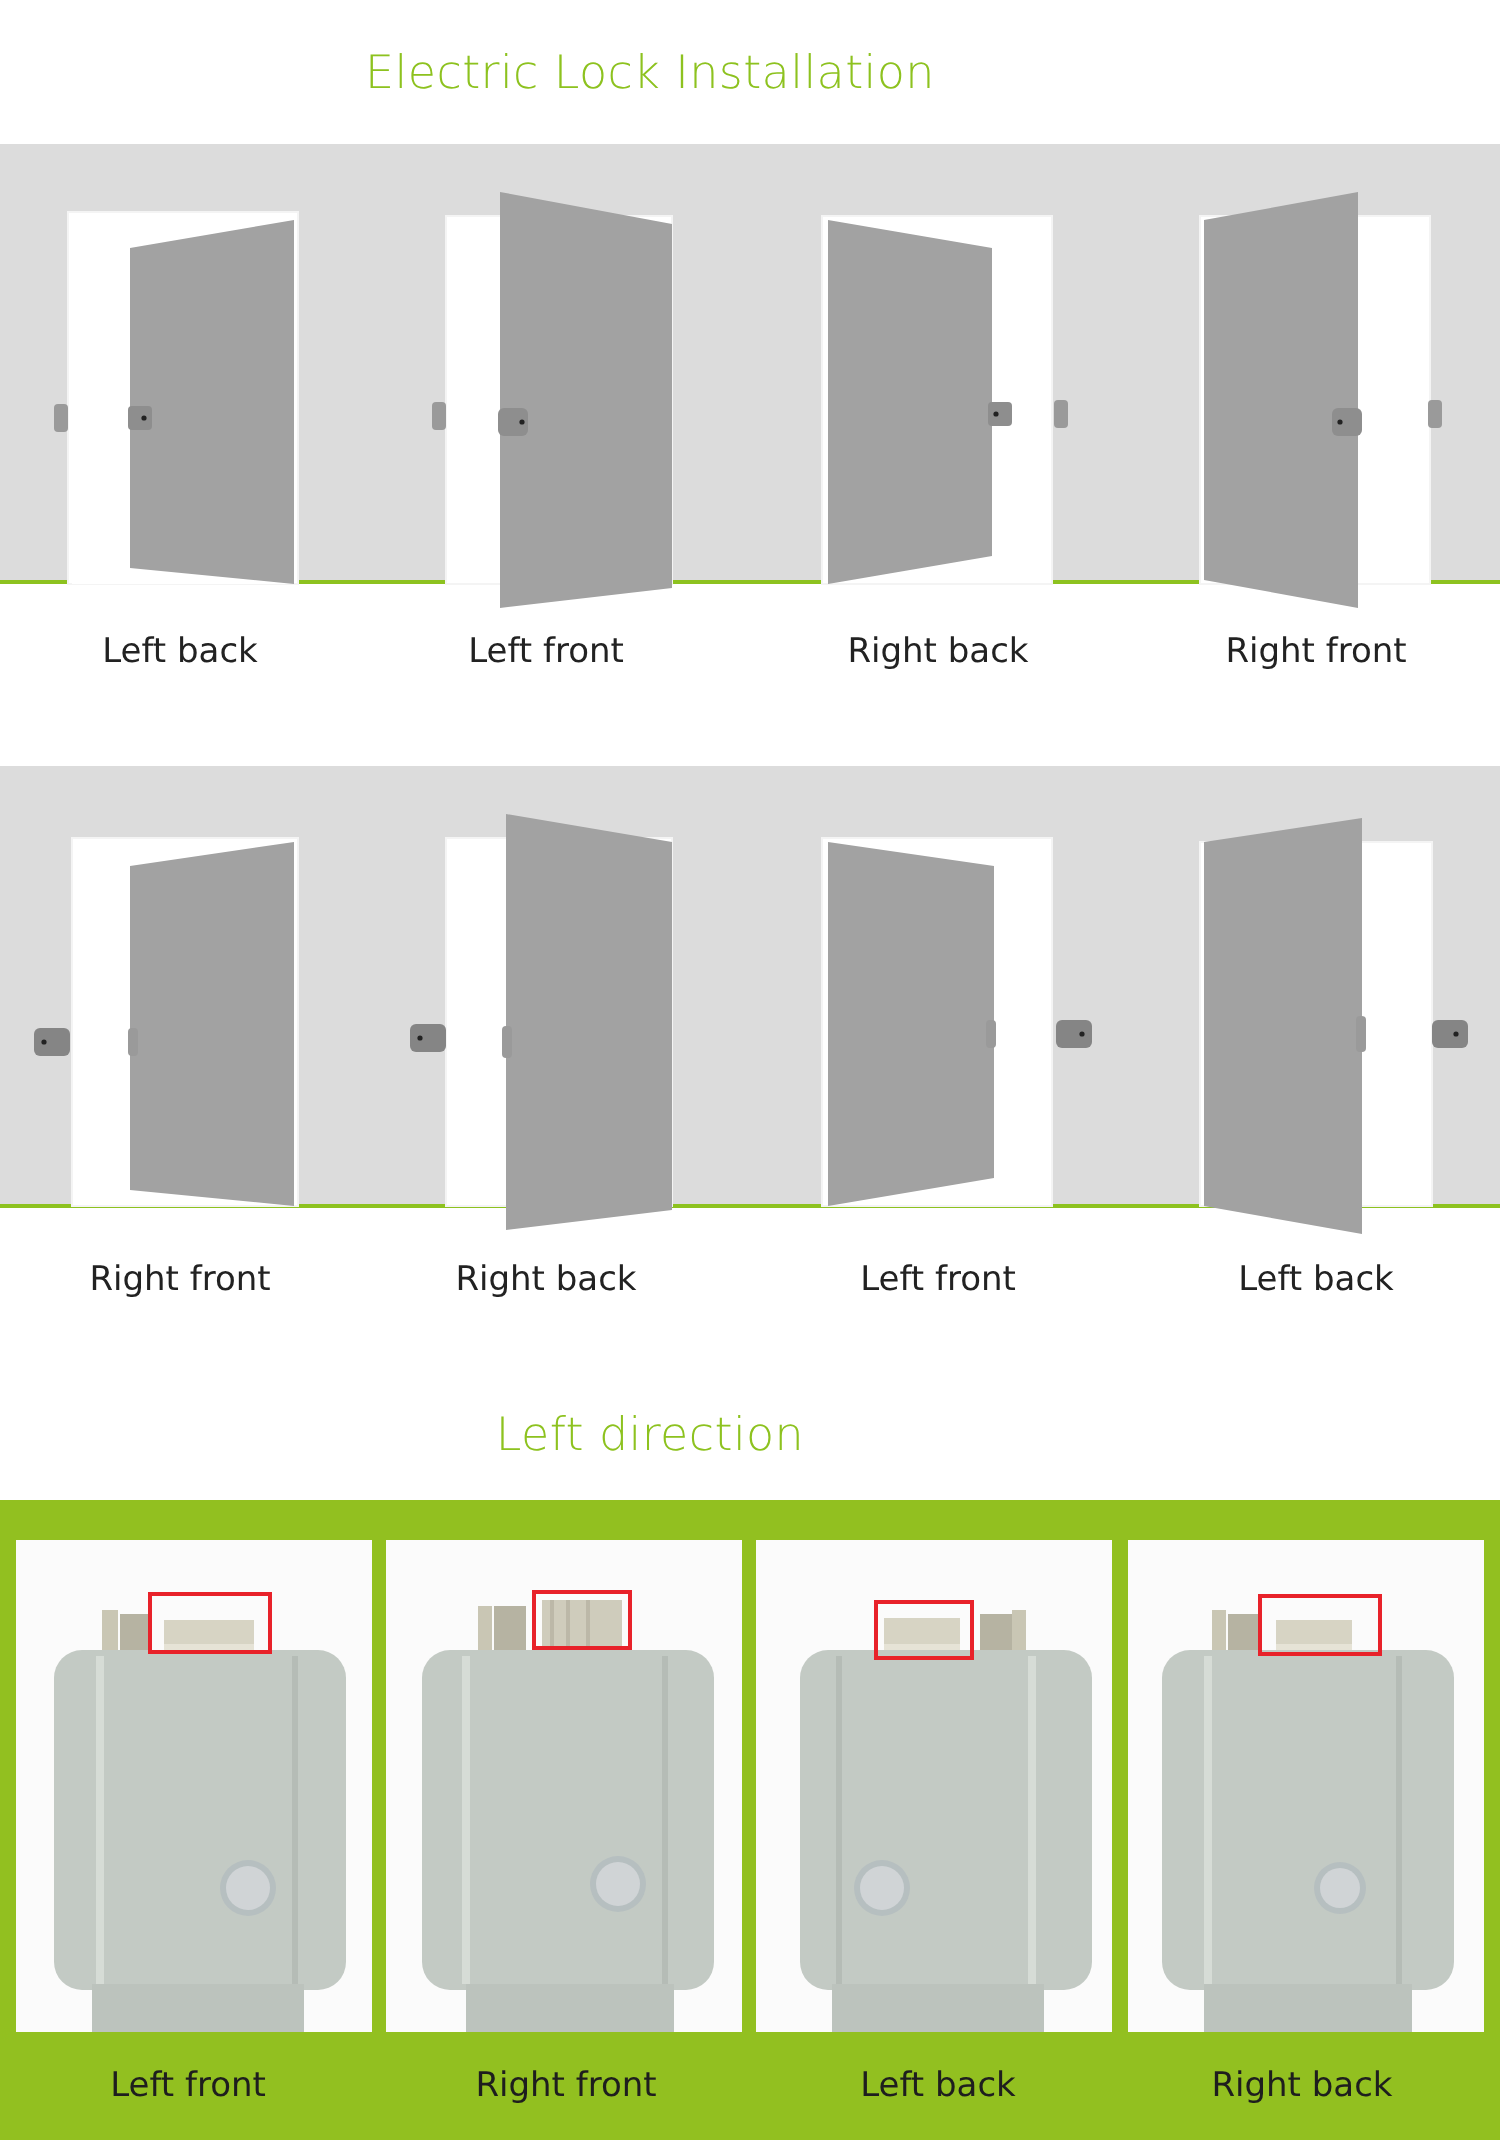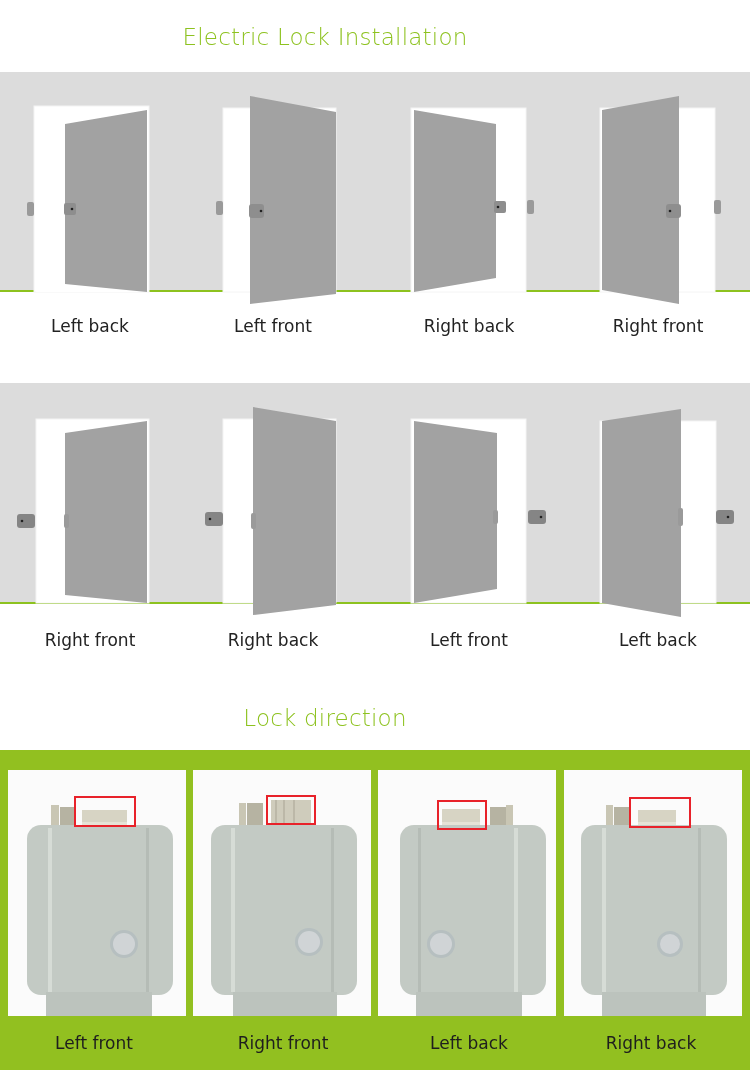--- a/index.html
+++ b/index.html
@@ -108,21 +108,21 @@
   <svg width="188" height="240">
     <rect x="38" y="38" width="116" height="182" fill="#ffffff" stroke="#f4f4f4"></rect>
     <polygon points="40,38 119,26 119,234 40,220" fill="#a2a2a2"></polygon>
     <rect x="116" y="125" width="5" height="18" rx="2" fill="#9a9a9a"></rect>
     <rect x="154" y="127" width="18" height="14" rx="3" fill="#858585"></rect>
     <circle cx="166" cy="134" r="1.3" fill="#222"></circle>
   </svg>
 </div>
 <div class="label" style="left:568px;top:630px;">Left back</div>
 
-<div class="title" style="top:705px;">Lock direction</div>
+<div class="title" style="top:705px;">Left direction</div>
 
 <div class="panel"></div>
 
 <div class="photo" style="left:8px;">
   <svg width="178" height="246">
     <rect x="43" y="35" width="8" height="22" fill="#c9c6b4"></rect>
     <rect x="52" y="37" width="16" height="20" fill="#b6b3a2"></rect>
     <rect x="74" y="40" width="45" height="17" fill="#d7d4c4"></rect>
     <rect x="74" y="52" width="45" height="5" fill="#e6e3d6"></rect>
     <rect x="19" y="55" width="146" height="170" rx="14" fill="#c3cac4"></rect>

